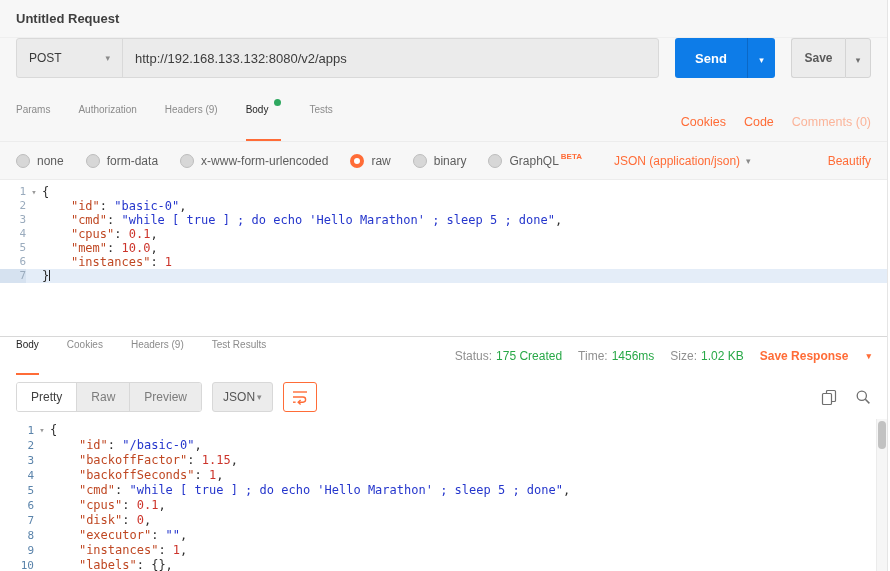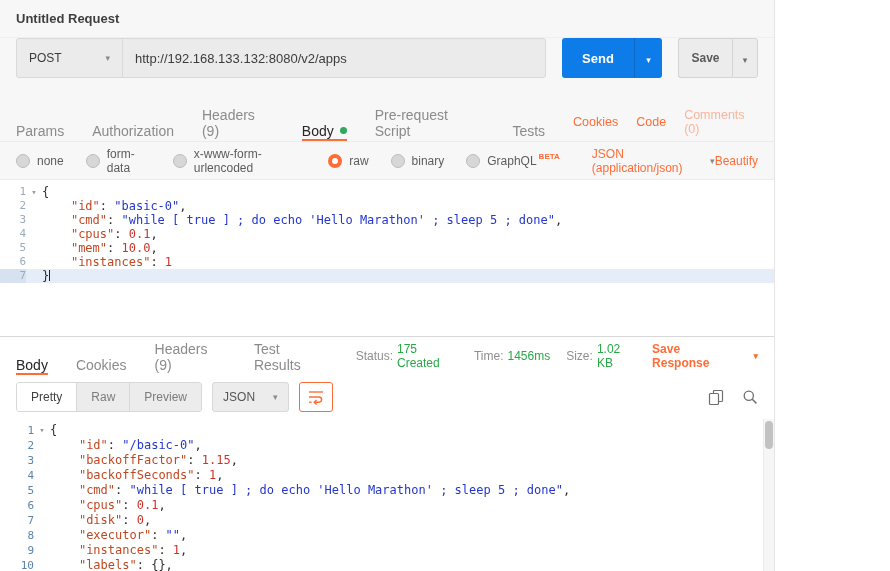--- a/index.html
+++ b/index.html
@@ -1,17 +1,17 @@
 <!DOCTYPE html>
 <html><head>
 <meta charset="utf-8">
 <style>
   * { margin:0; padding:0; box-sizing:border-box; }
   body { font-family:"Liberation Sans", sans-serif; background:#fff; }
-  .app { width:775px; height:571px; background:#8b5cf6; overflow:hidden; position:relative; border-right:1px solid #e5e5e5; }
+  .app { width:888px; height:571px; background:#8b5cf6; overflow:hidden; position:relative; border-right:1px solid #e5e5e5; }
 
   
   .title-bar { height:38px; display:flex; align-items:center; padding:0 16px; background:#f7f7f7; border-bottom:1px solid #efefef; }
   .title-bar span { font-size:13px; font-weight:bold; color:#3f3f3f; }
 
   
   .req-row { height:64px; display:flex; align-items:flex-start; padding:0 16px; background:#f7f7f7; }
   .url-box { flex:1; display:flex; height:40px; border:1px solid #d9d9d9; border-radius:3px; background:#ebebeb; overflow:hidden; margin-right:16px; }
   .method { width:106px; display:flex; align-items:center; justify-content:space-between; padding:0 12px; font-size:12px; color:#3a3a3a; border-right:1px solid #d9d9d9; cursor:pointer; }
   .caret { font-size:9px; color:#8a8a8a; }
@@ -20,21 +20,21 @@
   .send-group { display:flex; margin-right:16px; }
   .send-btn { height:40px; width:72px; background:#0d7ce8; color:#fff; border:none; border-radius:3px 0 0 3px; font-size:13px; font-weight:bold; cursor:pointer; font-family:inherit; }
   .send-caret { height:40px; width:28px; background:#0d7ce8; border:none; border-left:1px solid #0b68c6; border-radius:0 3px 3px 0; cursor:pointer; }
   .save-group { display:flex; }
   .save-btn { height:40px; width:54px; background:#ececec; border:1px solid #d4d4d4; border-right:none; border-radius:3px 0 0 3px; font-size:12px; font-weight:bold; color:#5a5a5a; cursor:pointer; font-family:inherit; }
   .save-caret { height:40px; width:26px; background:#ececec; border:1px solid #d4d4d4; border-radius:0 3px 3px 0; cursor:pointer; }
   .save-caret .caret { color:#6f6f6f; }
 
   
   .tabs-row { display:flex; align-items:stretch; height:40px; padding:0 16px; background:#f7f7f7; border-bottom:1px solid #ececec; }
-  .tab { display:flex; align-items:flex-end; margin-right:28px; font-size:14px; color:#8b8b8b; cursor:pointer; border-bottom:2px solid transparent; padding-top:2px; }
+  .tab { display:flex; align-items:flex-start; margin-right:28px; font-size:10px; color:#8b8b8b; cursor:pointer; border-bottom:2px solid transparent; padding-top:2px; }
   .tab.active { color:#262626; border-bottom-color:#FF6C37; }
   .dot { width:7px; height:7px; border-radius:50%; background:#2fa860; margin-left:6px; transform:translateY(-5px); }
   .tabs-right { margin-left:auto; display:flex; align-items:center; gap:18px; }
   .link { font-size:12.5px; color:#FF6C37; cursor:pointer; }
   .link.comments { color:#fbb49a; }
 
   
   .radio-row { display:flex; align-items:center; height:38px; padding:0 16px; background:#f7f7f7; border-bottom:1px solid #ececec; }
   .radio { display:flex; align-items:center; margin-right:22px; cursor:pointer; }
   .rb { width:14px; height:14px; border-radius:50%; background:#d7d7d7; border:1px solid #bdbdbd; margin-right:7px; flex-shrink:0; }
@@ -72,21 +72,21 @@
   .meta-value { color:#28a847; margin-left:4px; }
   .save-resp { color:#FF6C37; font-weight:bold; display:flex; align-items:center; gap:18px; cursor:pointer; font-size:12px; }
   .save-resp .caret { color:#FF6C37; }
 
   
   .resp-toolbar { display:flex; align-items:center; height:44px; padding:0 16px; background:#fff; }
   .seg { display:flex; border:1px solid #d8d8d8; border-radius:3px; overflow:hidden; height:30px; }
   .seg-item { display:flex; align-items:center; padding:0 14px; font-size:12px; color:#7c7c7c; background:#ececec; border-right:1px solid #d8d8d8; cursor:pointer; }
   .seg-item:last-child { border-right:none; }
   .seg-item.active { background:#fff; color:#3f3f3f; }
-  .lang { display:flex; align-items:center; gap:18px; height:30px; border:1px solid #d8d8d8; border-radius:3px; background:#ececec; padding:0 10px; margin-left:10px; font-size:12px; color:#555; cursor:pointer; }
+  .lang { display:flex; align-items:center; gap:2px; height:30px; border:1px solid #d8d8d8; border-radius:3px; background:#ececec; padding:0 10px; margin-left:10px; font-size:12px; color:#555; cursor:pointer; }
   .wrap-btn { width:34px; height:30px; border:1px solid #FF6C37; border-radius:3px; background:#fff; margin-left:10px; display:flex; align-items:center; justify-content:center; cursor:pointer; }
   .resp-icons { margin-left:auto; display:flex; align-items:center; gap:18px; }
   .icon-btn { background:none; border:none; cursor:pointer; display:flex; align-items:center; }
 
   
   .scrollbar { position:absolute; top:0; right:0; bottom:0; width:11px; background:#f6f6f6; border-left:1px solid #ebebeb; cursor:pointer; }
   .thumb { position:absolute; top:2px; left:1px; width:8px; height:28px; background:#c2c2c2; border-radius:4px; cursor:grab; }
 </style>
 </head>
 <body>
@@ -121,23 +121,20 @@
       </div>
     <div class="tab">
         <span>Authorization</span>
       </div>
     <div class="tab">
         <span>Headers (9)</span>
       </div>
     <div class="tab active">
         <span>Body</span>
         <span class="dot"></span>
-      </div>
-    <div class="tab">
-        <span>Pre-request Script</span>
       </div>
     <div class="tab">
         <span>Tests</span>
       </div>
     <div class="tabs-right">
       <span class="link">Cookies</span>
       <span class="link">Code</span>
       <span class="link comments">Comments (0)</span>
     </div>
   </div>

